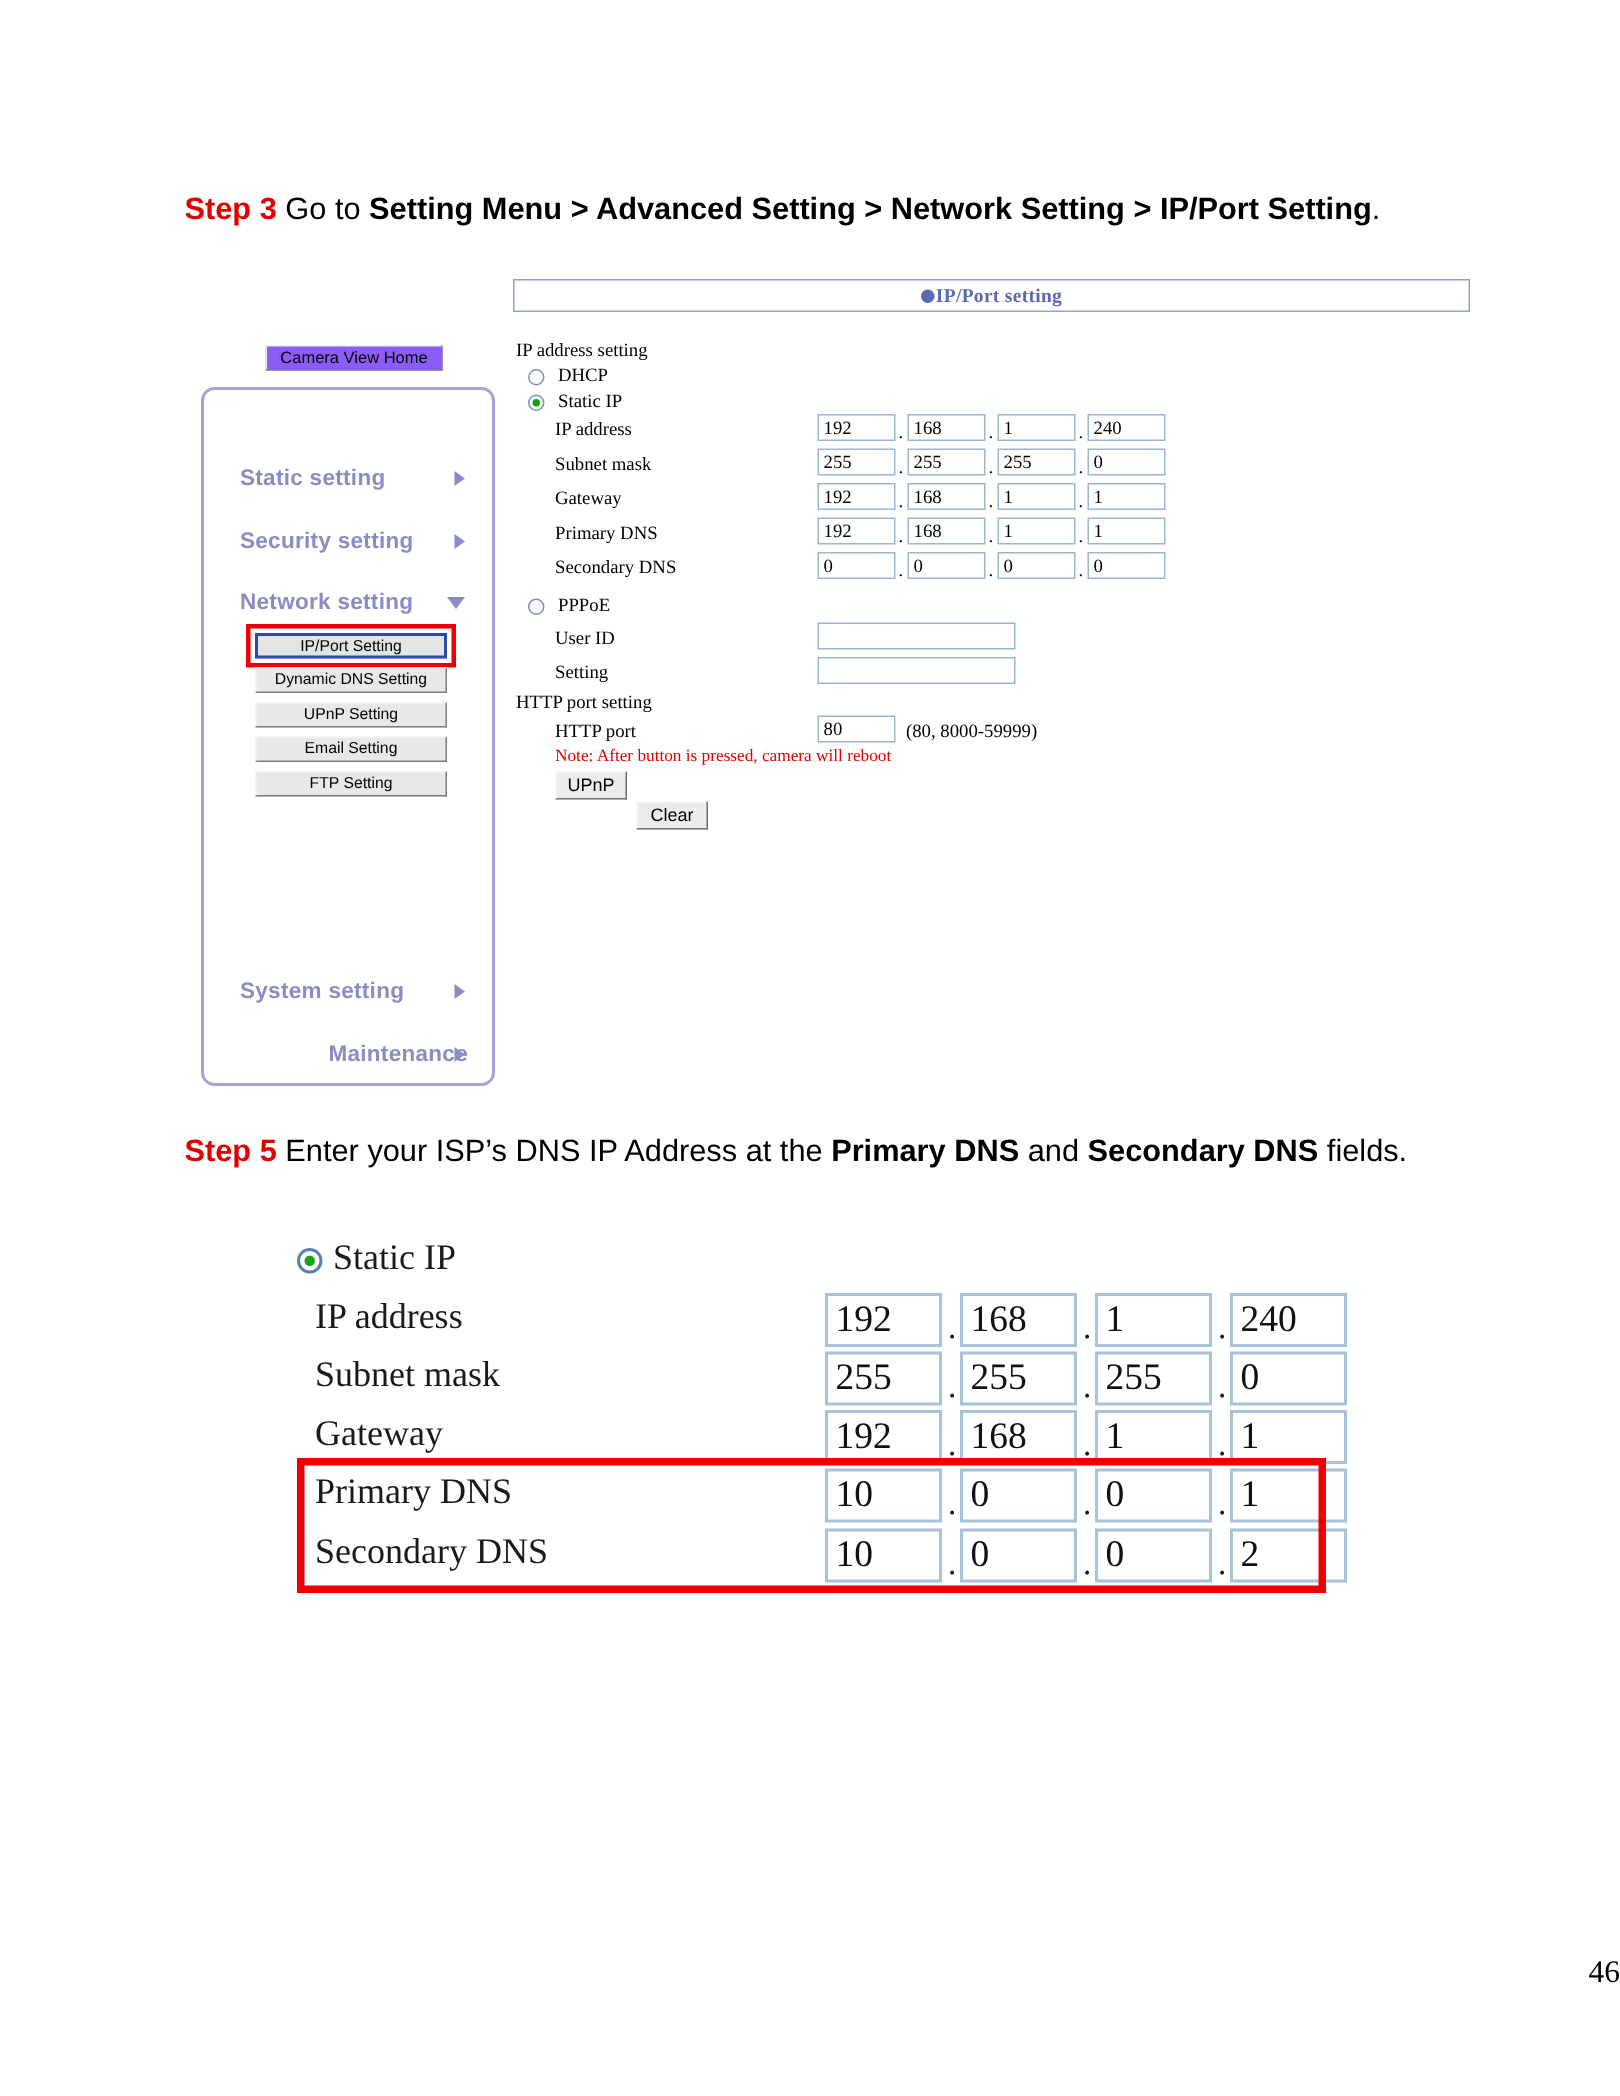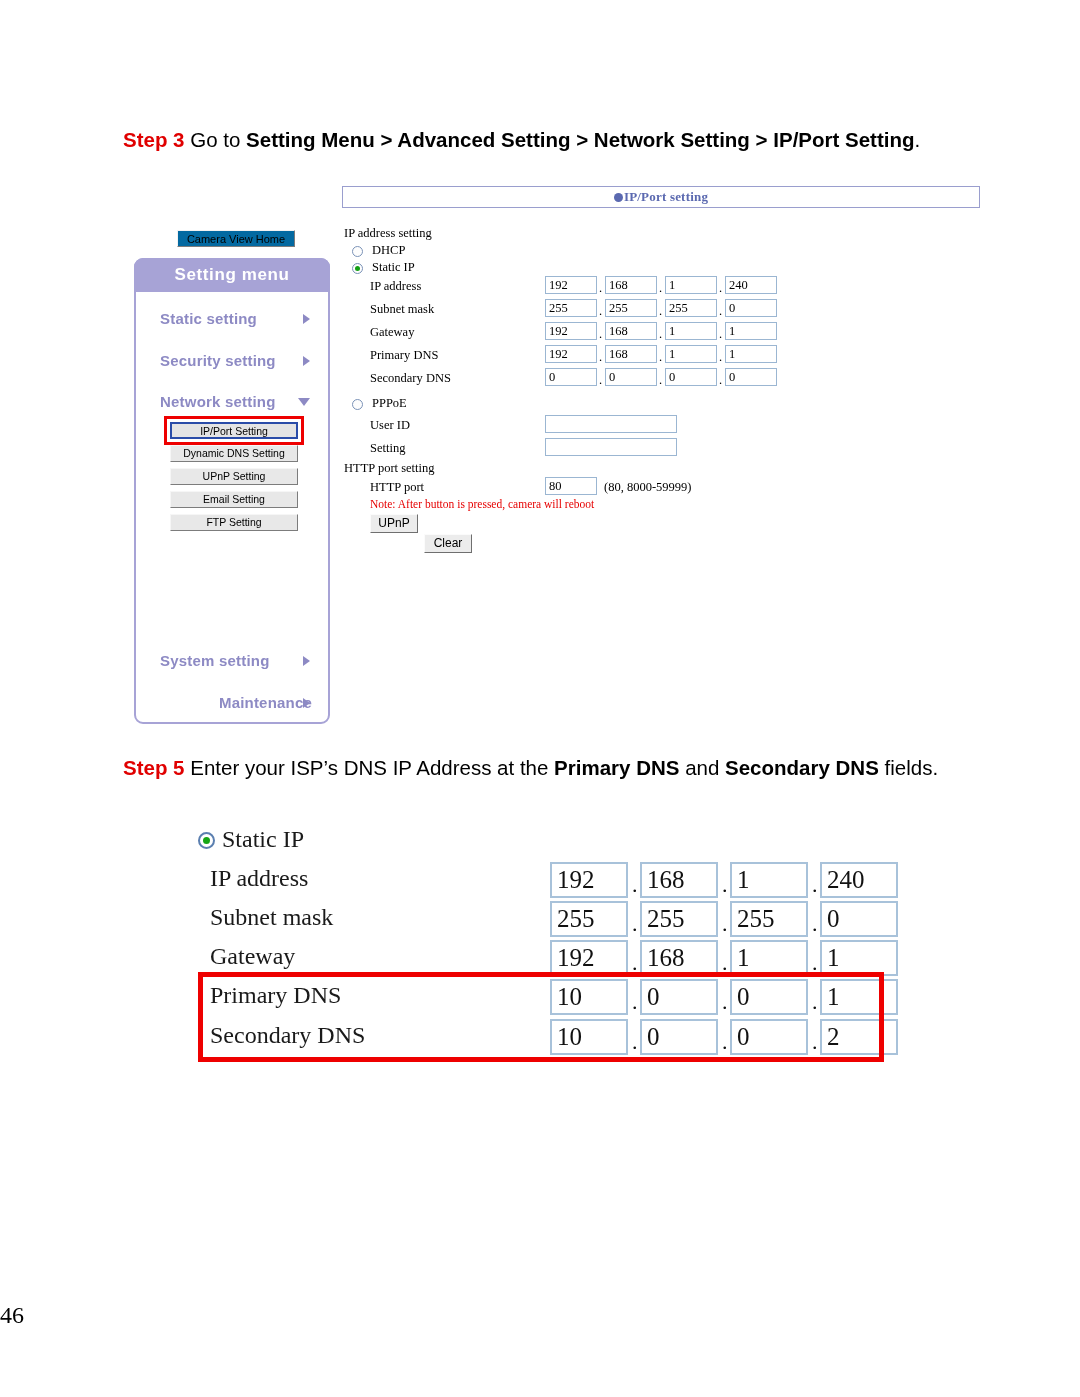--- a/index.html
+++ b/index.html
@@ -54,21 +54,21 @@
 
   .camera-home-btn {
     position: absolute;
     left: 47px;
     top: 52px;
     width: 118px;
     height: 17px;
     border: 1px solid #7c7c7c;
     border-top-color: #f2f2f2;
     border-left-color: #f2f2f2;
-    background: #0369a1;
+    background: #8b5cf6;
     font-size: 11px;
     line-height: 16px;
     text-align: center;
     color: #000;
     font-family: "Liberation Sans", sans-serif;
     box-sizing: border-box;
   }
 
   
   .sidebar {
@@ -302,40 +302,39 @@
     font-size: 22px;
     color: #111;
   }
 
   
   #page-num {
     position: absolute;
     left: 0;
     top: 1302px;
     width: 1080px;
-    text-align: left;
-    font-family: "Liberation Serif", serif;
-    font-size: 24px;
+    text-align: right;
+    font-family: "Liberation Serif", serif;
+    font-size: 21px;
     color: #000;
   }
 </style>
 </head>
 <body>
 
 <div class="step-line" id="step3">
   <span class="step-label">Step 3</span><span> Go to </span><span class="bold">Setting Menu &gt; Advanced Setting &gt; Network Setting &gt; IP/Port Setting</span><span>.</span>
 </div>
 
 <div id="capture">
 
 
   <div class="camera-home-btn">Camera View Home</div>
 
   <div class="sidebar">
-    <div class="sidebar-header">Setting menu</div>
 
     <div class="menu-row" style="top:50px;">
       <span>Static setting</span>
       <span class="arrow"></span>
     </div>
     <div class="menu-row" style="top:92px;">
       <span>Security setting</span>
       <span class="arrow"></span>
     </div>
     <div class="menu-row" style="top:133px;">

